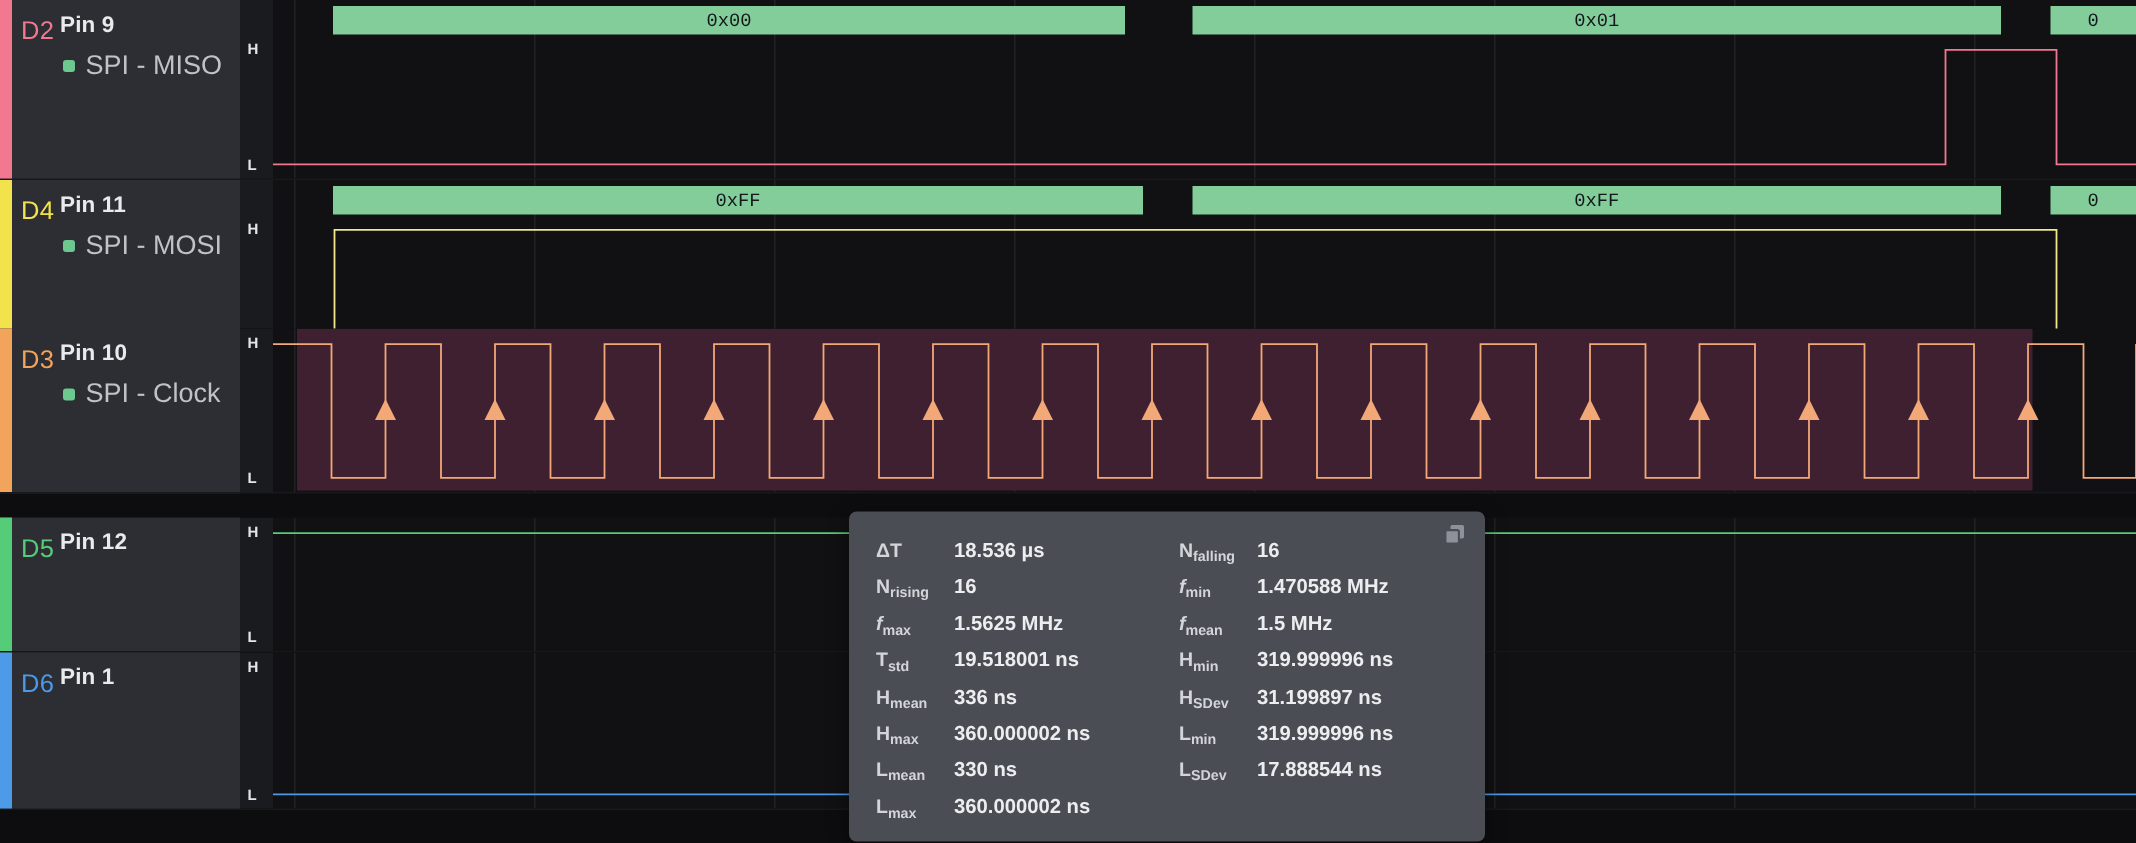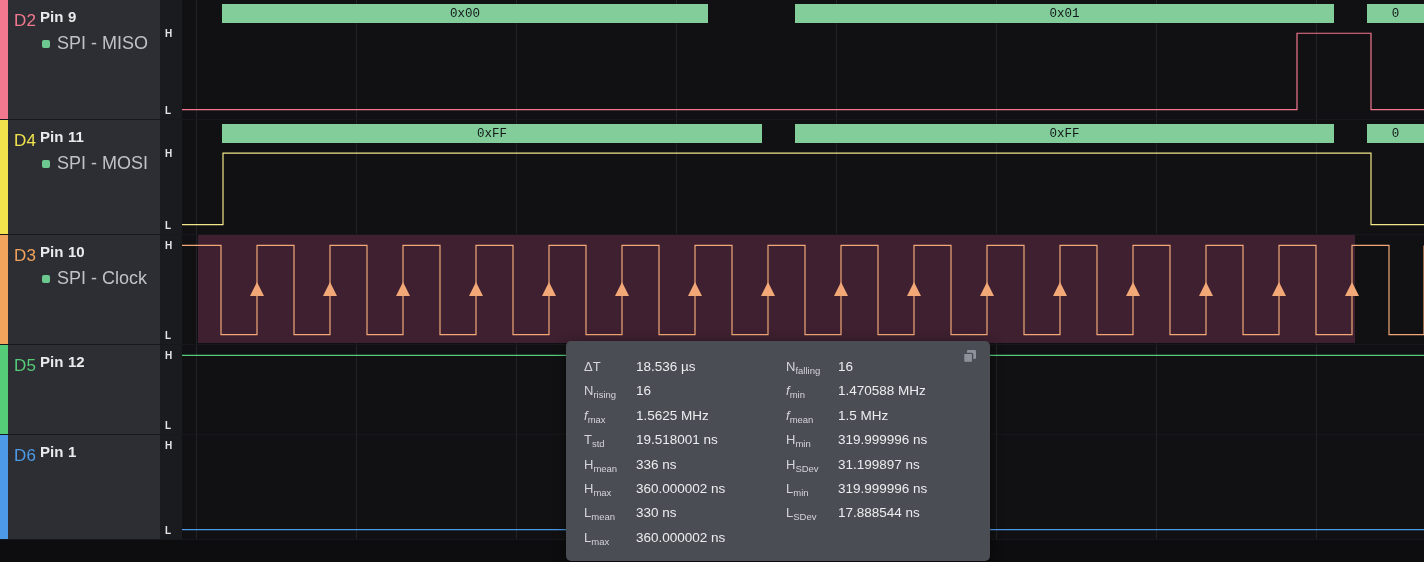--- a/index.html
+++ b/index.html
@@ -73,20 +73,21 @@
   .wave { position: absolute; left: 0; top: 0; width: 100%; height: 100%; }
 
   
   #measure-panel {
     position: absolute;
     left: 566px; top: 341px; width: 424px; height: 220px;
     background: #4b4d54;
     border-radius: 5px;
     box-shadow: 0 3px 14px rgba(0,0,0,.45);
     padding: 14px 16px 10px 18px;
+    font-weight: bold;
   }
   .mp-grid {
     display: grid;
     grid-template-columns: 52px 150px 52px 1fr;
     row-gap: 0px;
     align-items: start;
   }
   .mp-key {
     font-size: 13px; color: #d3d5d9; height: 24.4px; line-height: 24.4px;
     white-space: nowrap;
@@ -122,21 +123,21 @@
           <div class="gridline" style="left: 36px;"></div>
           <div class="gridline" style="left: 196px;"></div>
           <div class="gridline" style="left: 356px;"></div>
           <div class="gridline" style="left: 516px;"></div>
           <div class="gridline" style="left: 676px;"></div>
           <div class="gridline" style="left: 836px;"></div>
           <div class="gridline" style="left: 996px;"></div>
           <div class="gridline" style="left: 1156px;"></div>
           <div class="hl-label hl-h" style="top: 29px;">H</div>
           <div class="hl-label hl-l" style="top: 106px;">L</div>
-          <div class="ann" style="left: 62px; width: 486px;">0x00</div>
+          <div class="ann" style="left: 62px; width: 528px;">0x00</div>
           <div class="ann" style="left: 635px; width: 539px;">0x01</div>
           <div class="ann" style="left: 1207px; width: 57px;">0</div>
           <svg class="wave" viewBox="0 0 1264 120" preserveAspectRatio="none">
             <path d="M 22 110.5 L 1137 110.5 L 1137 33.5 L 1211 33.5 L 1211 110.5 L 1264 110.5" fill="none" stroke="#f2788f" stroke-width="1.2"></path>
           </svg>
         </div>
       </div>
       <div class="row" style="top: 120px; height: 115px;">
         <div class="row-side">
           <div class="row-colorbar" style="background: rgb(242, 227, 76);"></div>
@@ -160,21 +161,21 @@
           <div class="hl-label hl-h" style="top: 29px;">H</div>
           <div class="hl-label hl-l" style="top: 101px;">L</div>
           <div class="ann" style="left: 62px; width: 540px;">0xFF</div>
           <div class="ann" style="left: 635px; width: 539px;">0xFF</div>
           <div class="ann" style="left: 1207px; width: 57px;">0</div>
           <svg class="wave" viewBox="0 0 1264 115" preserveAspectRatio="none">
             <path d="M 22 105.5 L 63 105.5 L 63 33.5 L 1211 33.5 L 1211 105.5 L 1264 105.5" fill="none" stroke="#f2e88a" stroke-width="1.2"></path>
           </svg>
         </div>
       </div>
-      <div class="row" style="top: 235px; height: 110px; text-align: right;">
+      <div class="row" style="top: 219px; height: 110px; text-align: right;">
         <div class="row-side">
           <div class="row-colorbar" style="background: rgb(242, 163, 92);"></div>
           <div class="row-dlabel" style="color: rgb(242, 163, 92);">D3</div>
           <div class="row-pin">Pin 10</div>
           <div class="row-proto">
             <span class="proto-dot"></span>
             <span>SPI - Clock</span>
           </div>
         </div>
         <div class="row-plot">

